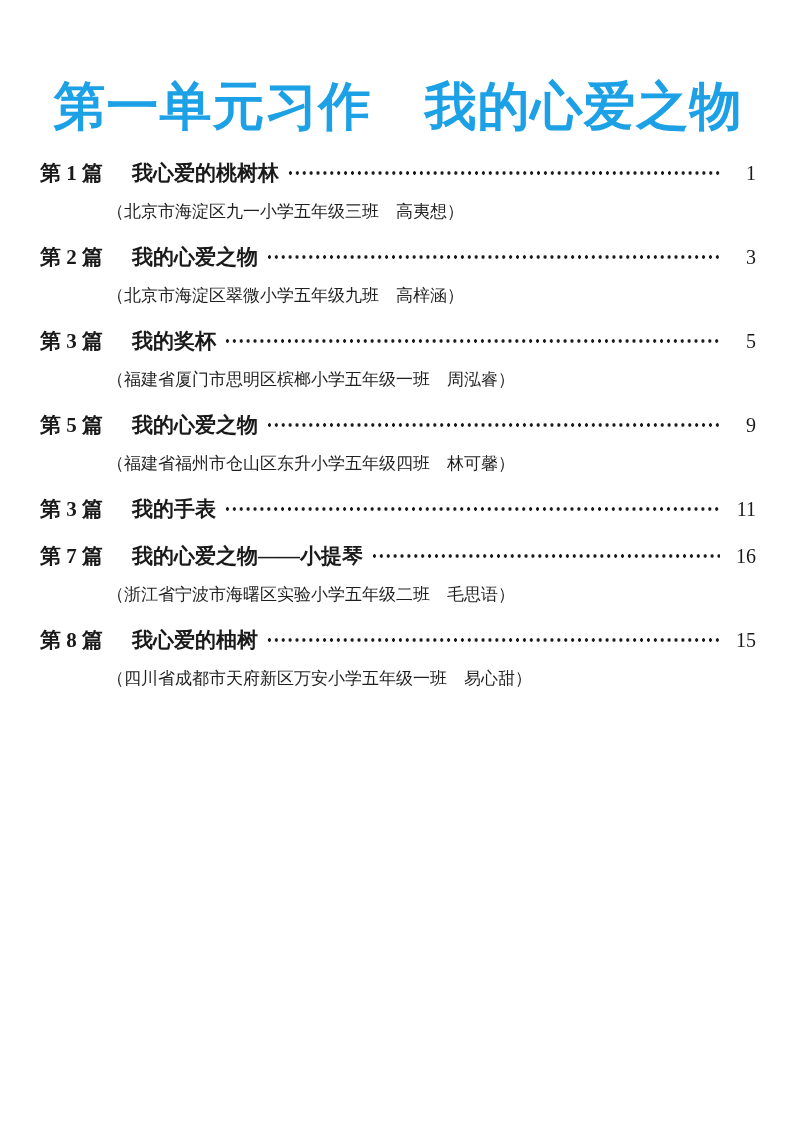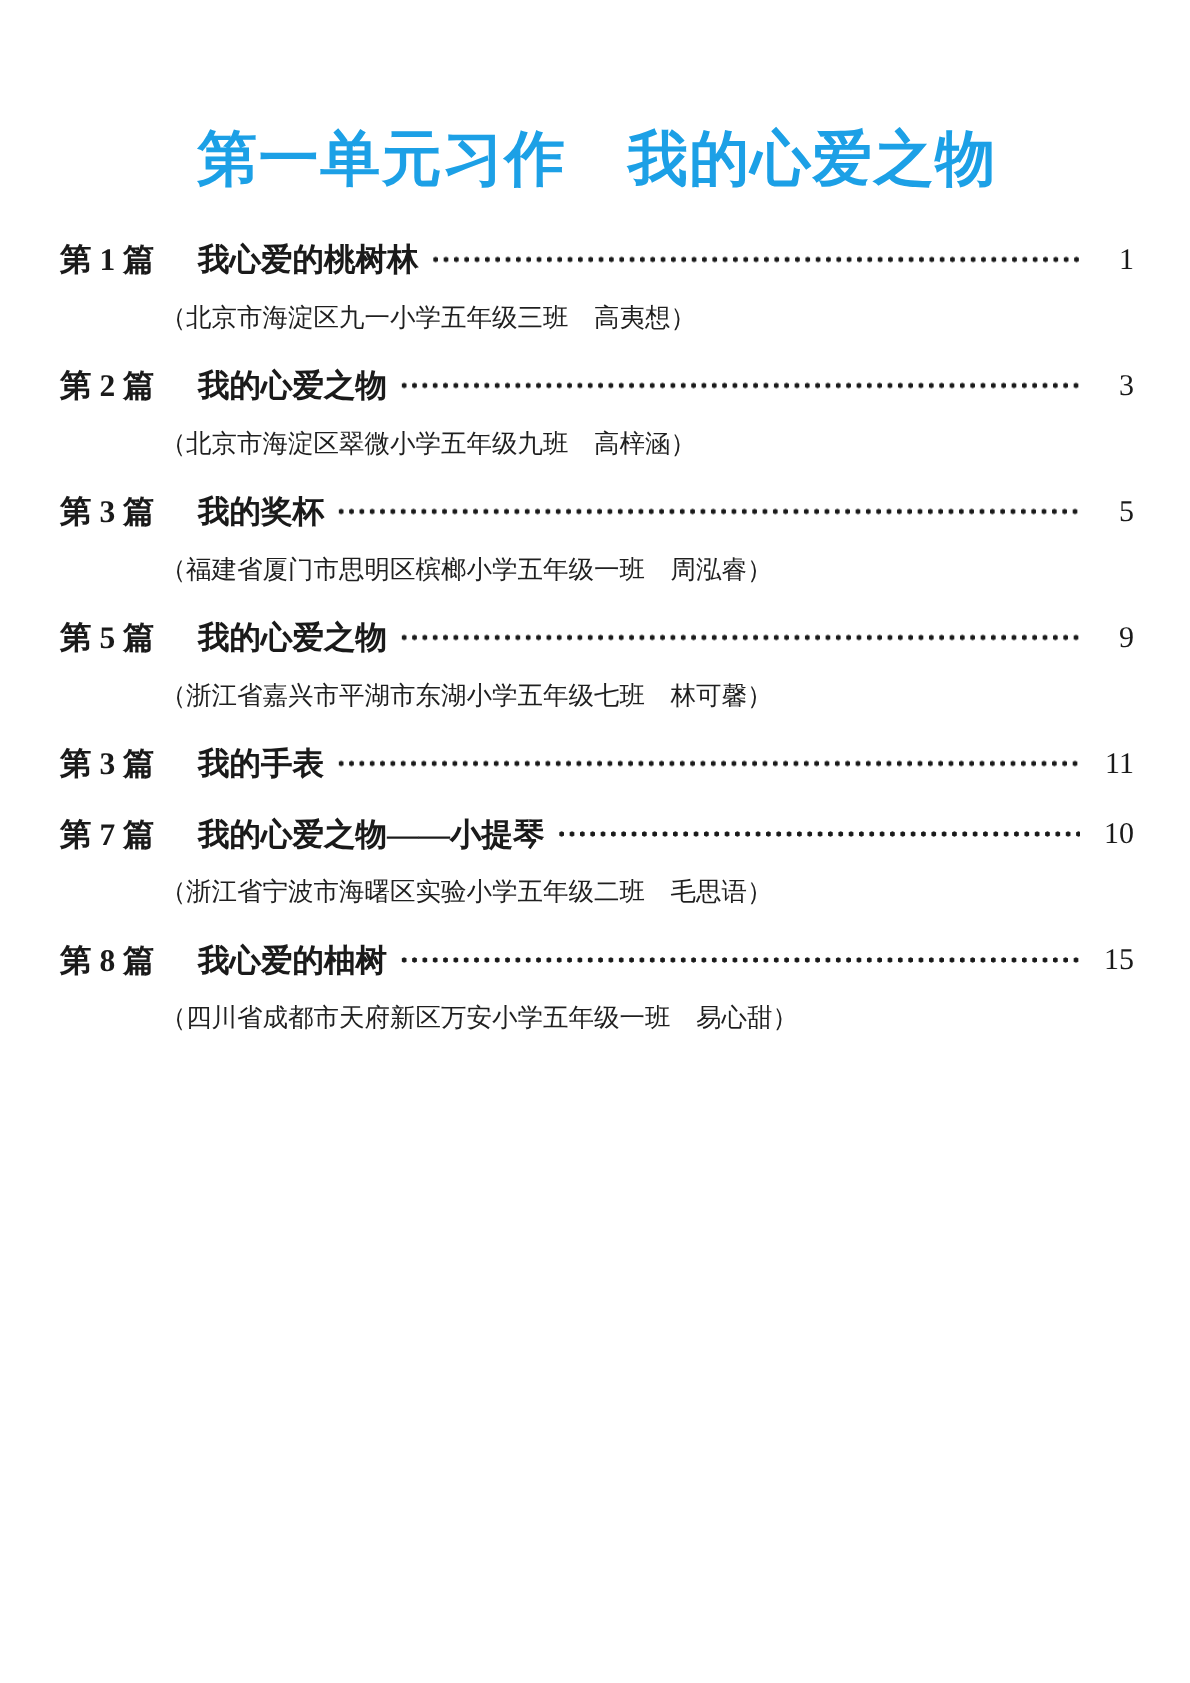--- a/index.html
+++ b/index.html
@@ -19,21 +19,21 @@
     width: 793px;
     height: 1122px;
     padding: 84px 37px 0 40px;
     background: #ffffff;
   }
   .unit-title {
     margin: 0 0 30px 0;
     text-align: center;
     font-family: "DejaVu Sans", "Liberation Sans", sans-serif;
     font-weight: bold;
-    font-size: 40px;
+    font-size: 52px;
     line-height: 44px;
     letter-spacing: 1px;
     white-space: pre;
   }
   .toc-list {
     margin: 0;
     padding: 0;
   }
   .entry {
     margin-bottom: 17px;
@@ -119,38 +119,38 @@
   </div>
 
 
   <div class="entry">
     <div class="entry-line">
       <span class="entry-label">第 5 篇</span>
       <span class="entry-title">我的心爱之物</span>
       <span class="leader"></span>
       <span class="entry-page">9</span>
     </div>
-    <div class="entry-byline">（浙江省嘉兴市平湖市东湖小学五年级七班　林可馨）</div>
+    <div class="entry-byline">（福建省福州市仓山区东升小学五年级四班　林可馨）</div>
   </div>
 
   <div class="entry">
     <div class="entry-line">
       <span class="entry-label">第 3 篇</span>
       <span class="entry-title">我的手表</span>
       <span class="leader"></span>
       <span class="entry-page">11</span>
     </div>
   </div>
 
   <div class="entry">
     <div class="entry-line">
       <span class="entry-label">第 7 篇</span>
       <span class="entry-title">我的心爱之物——小提琴</span>
       <span class="leader"></span>
-      <span class="entry-page">10</span>
+      <span class="entry-page">16</span>
     </div>
     <div class="entry-byline">（浙江省宁波市海曙区实验小学五年级二班　毛思语）</div>
   </div>
 
   <div class="entry">
     <div class="entry-line">
       <span class="entry-label">第 8 篇</span>
       <span class="entry-title">我心爱的柚树</span>
       <span class="leader"></span>
       <span class="entry-page">15</span>

